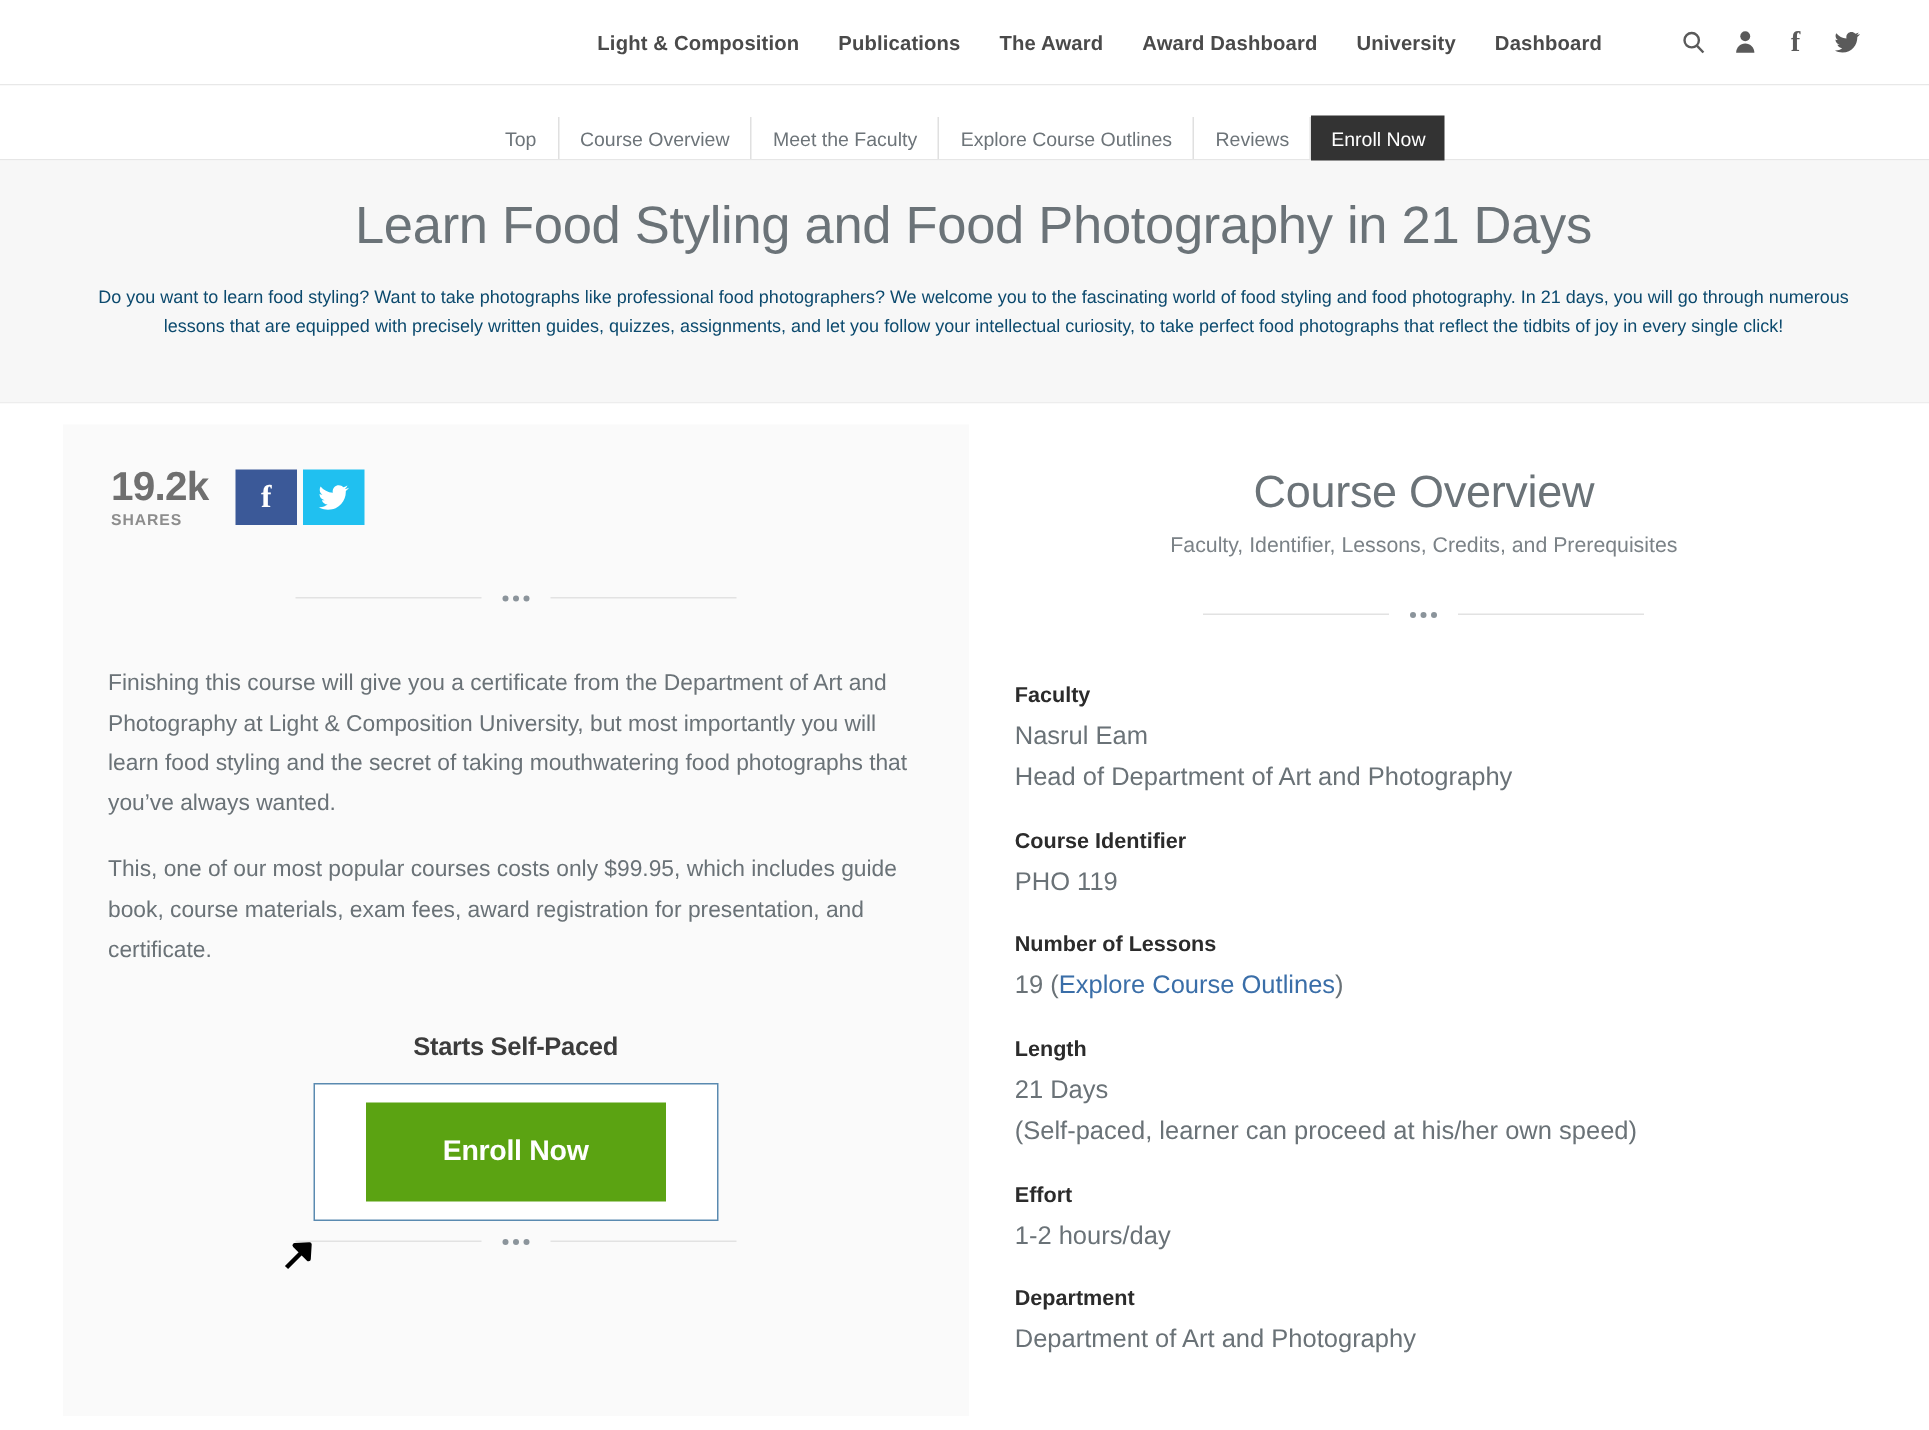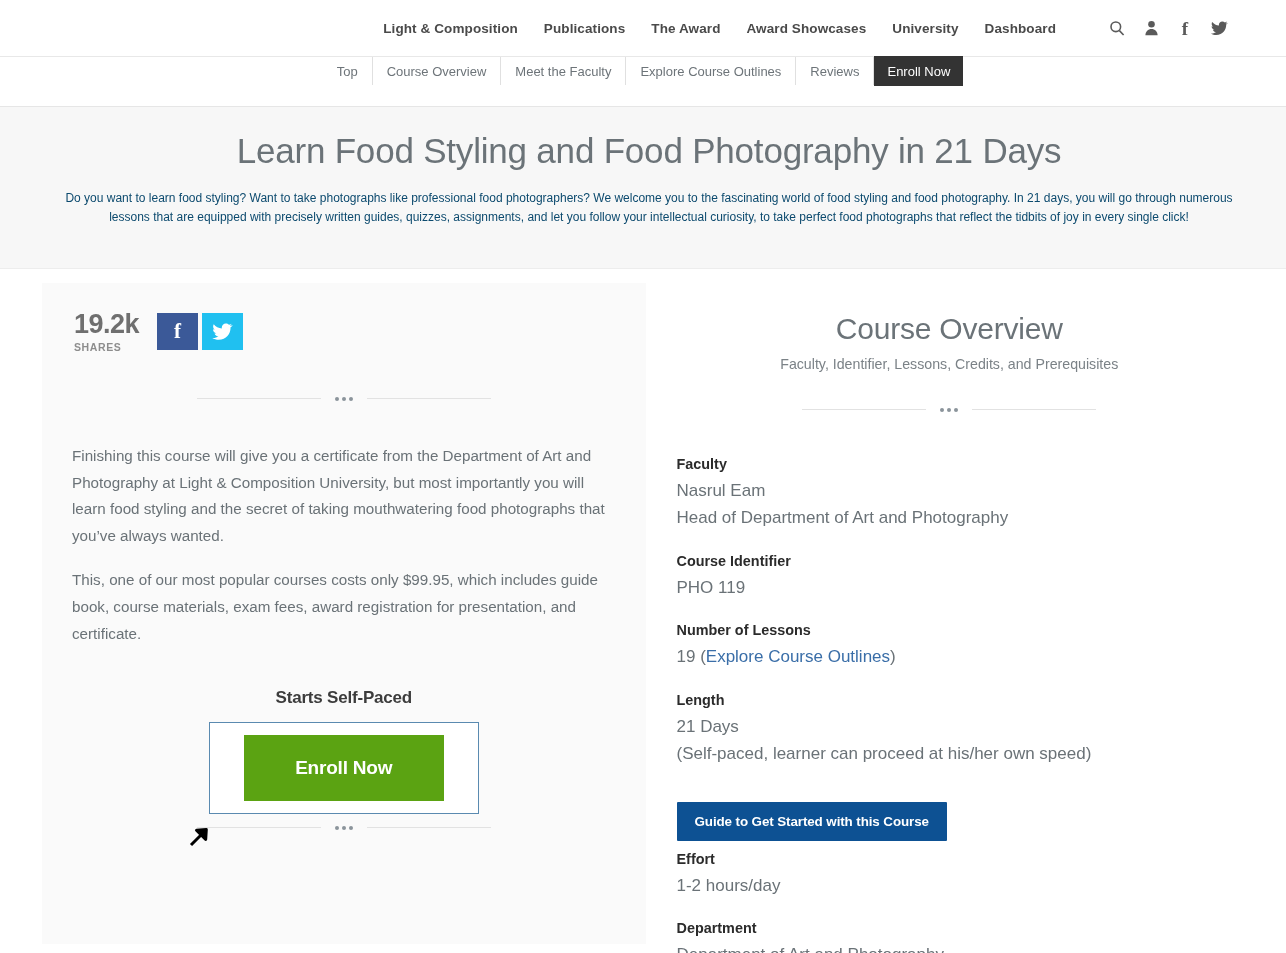--- a/index.html
+++ b/index.html
@@ -18,21 +18,21 @@
   }
 
   
   .topnav {
     height: 57px;
     background: #ffffff;
     border-bottom: 1px solid #e8e8e8;
     display: flex;
     align-items: center;
     justify-content: flex-end;
-    padding-right: 58px;
+    padding-right: 46px;
   }
   .topnav-links {
     display: flex;
     align-items: center;
     gap: 26px;
   }
   .topnav-link {
     font-size: 13.5px;
     font-weight: bold;
     color: #4a4a4a;
@@ -63,21 +63,21 @@
     color: #5a5a5a;
     line-height: 1;
   }
 
   
   .subnav {
     height: 50px;
     background: #ffffff;
     border-bottom: 1px solid #e6e6e6;
     display: flex;
-    align-items: flex-start;
+    align-items: flex-end;
     justify-content: center;
   }
   .subnav-inner {
     display: flex;
     align-items: stretch;
     height: 28px;
   }
   .subnav-item {
     font-size: 13px;
     color: #6d7479;
@@ -316,21 +316,21 @@
   }
 </style>
 </head>
 <body>
 
 <div class="topnav">
   <div class="topnav-links">
     <span class="topnav-link">Light &amp; Composition</span>
     <span class="topnav-link">Publications</span>
     <span class="topnav-link">The Award</span>
-    <span class="topnav-link">Award Showcases</span>
+    <span class="topnav-link">Award Dashboard</span>
     <span class="topnav-link">University</span>
     <span class="topnav-link">Dashboard</span>
     <span class="topnav-icons">
       <span class="ico">
         <svg width="16" height="16" viewBox="0 0 16 16" fill="none" stroke="currentColor" stroke-width="1.6">
           <circle cx="6.8" cy="6.8" r="4.8"></circle>
           <line x1="10.4" y1="10.6" x2="14.6" y2="15"></line>
         </svg>
       </span>
       <span class="ico">
@@ -456,21 +456,20 @@
         <div class="detail-label">Number of Lessons</div>
         <div class="detail-value"><span>19 (</span><span class="detail-link">Explore Course Outlines</span><span>)</span></div>
       </div>
 
       <div class="detail-group">
         <div class="detail-label">Length</div>
         <div class="detail-value">21 Days</div>
         <div class="detail-value">(Self-paced, learner can proceed at his/her own speed)</div>
       </div>
 
-      <div class="guide-btn">Guide to Get Started with this Course</div>
 
       <div class="detail-group">
         <div class="detail-label">Effort</div>
         <div class="detail-value">1-2 hours/day</div>
       </div>
 
       <div class="detail-group">
         <div class="detail-label">Department</div>
         <div class="detail-value">Department of Art and Photography</div>
       </div>

